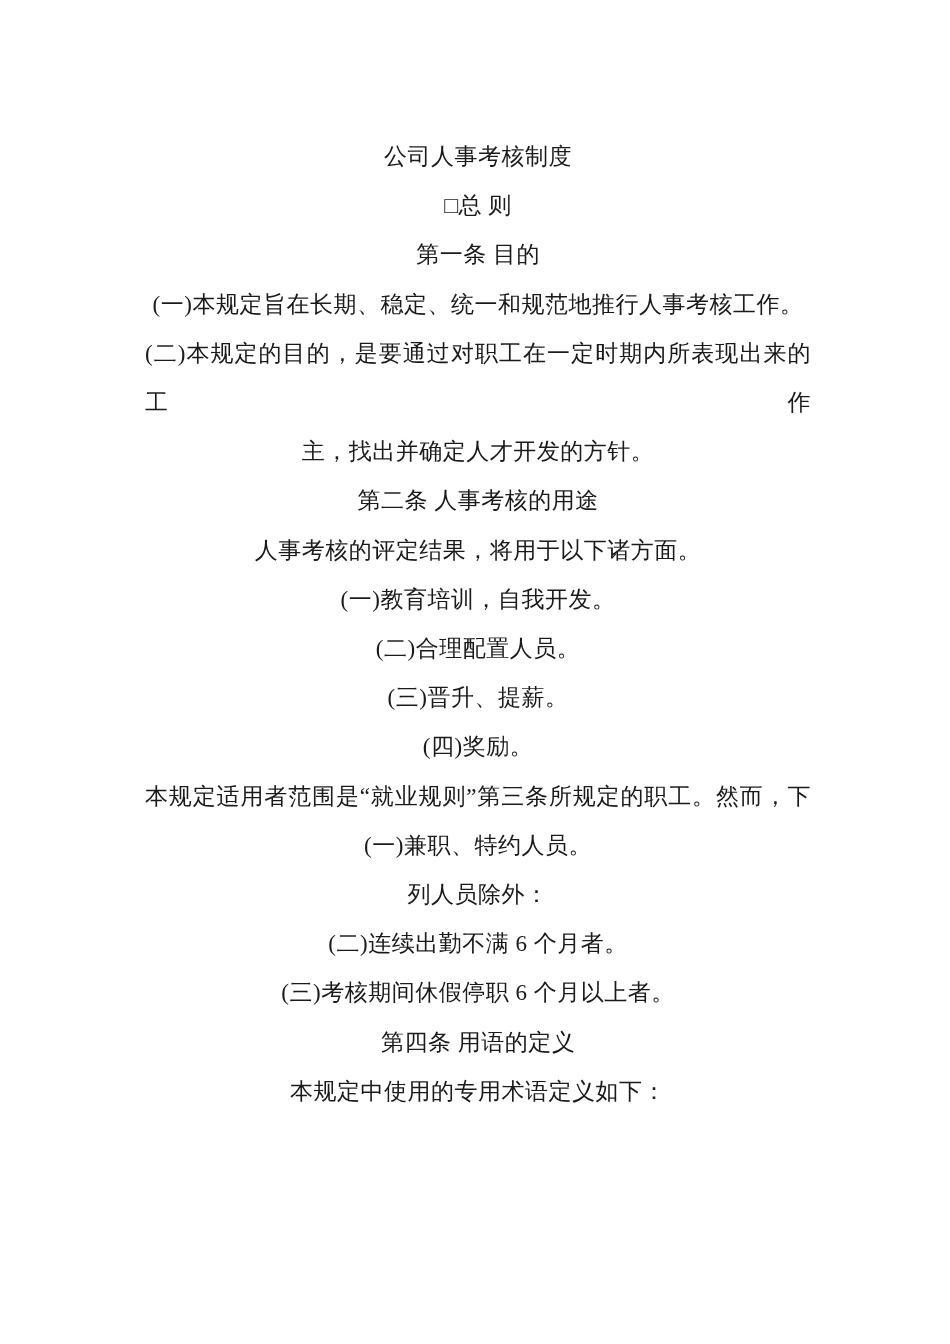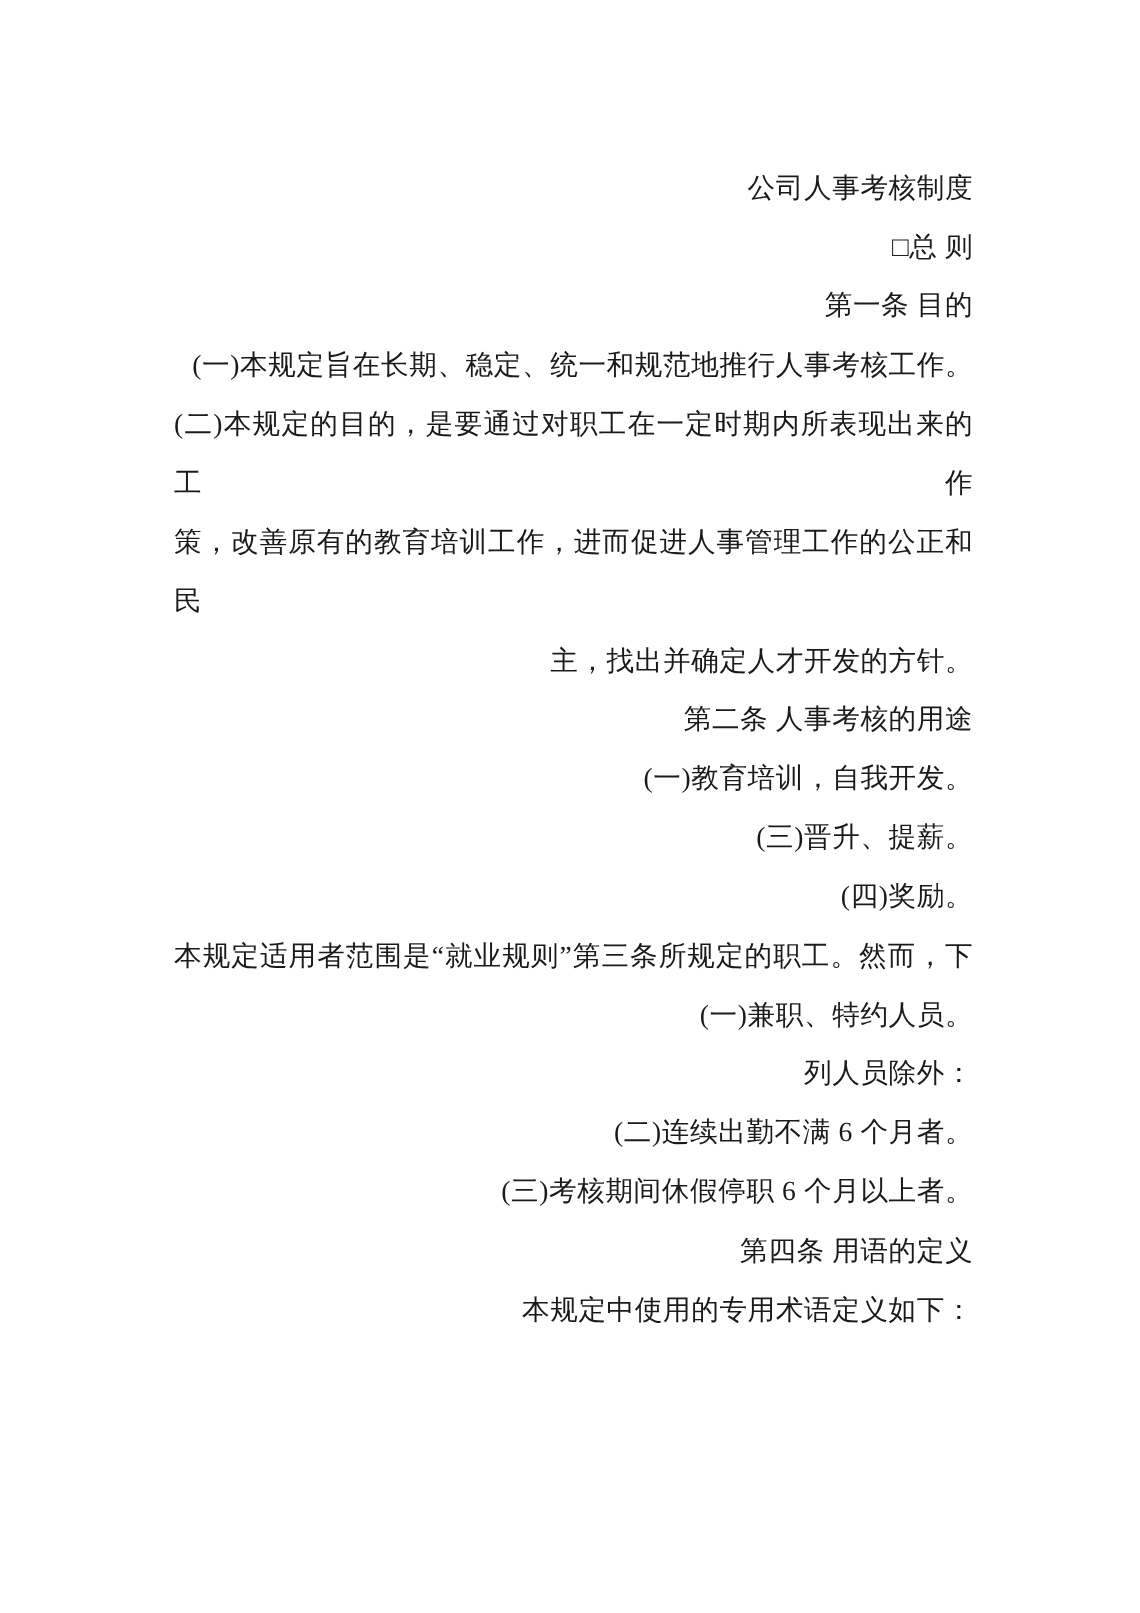--- a/index.html
+++ b/index.html
@@ -19,41 +19,42 @@
     left: 145px;
     top: 132px;
     width: 666px;
     font-size: 23px;
     line-height: 49.2px;
     color: #1a1a1a;
     letter-spacing: 0.5px;
   }
   .line {
     white-space: pre;
-    text-align: right;
+    text-align: center;
   }
   .line.just {
     white-space: normal;
     text-align: justify;
     text-align-last: justify;
   }
 </style>
 </head>
 <body style="background: rgb(255, 255, 255);">
 
 <div class="page" id="doc-page" style="color: rgb(26, 26, 26);">
     <div class="line">公司人事考核制度</div>
     <div class="line">□总 则</div>
     <div class="line">第一条 目的</div>
     <div class="line">(一)本规定旨在长期、稳定、统一和规范地推行人事考核工作。</div>
     <div class="line just">(二)本规定的目的，是要通过对职工在一定时期内所表现出来的工作</div>
-    <div class="line just">策，改善原有的教育培训工作，进而促进人事管理工作的公正和民</div>
     <div class="line">主，找出并确定人才开发的方针。</div>
     <div class="line">第二条 人事考核的用途</div>
+    <div class="line">人事考核的评定结果，将用于以下诸方面。</div>
     <div class="line">(一)教育培训，自我开发。</div>
+    <div class="line">(二)合理配置人员。</div>
     <div class="line">(三)晋升、提薪。</div>
     <div class="line">(四)奖励。</div>
     <div class="line just">本规定适用者范围是“就业规则”第三条所规定的职工。然而，下</div>
     <div class="line">(一)兼职、特约人员。</div>
     <div class="line">列人员除外：</div>
     <div class="line">(二)连续出勤不满 6 个月者。</div>
     <div class="line">(三)考核期间休假停职 6 个月以上者。</div>
     <div class="line">第四条 用语的定义</div>
     <div class="line">本规定中使用的专用术语定义如下：</div>
   </div>

